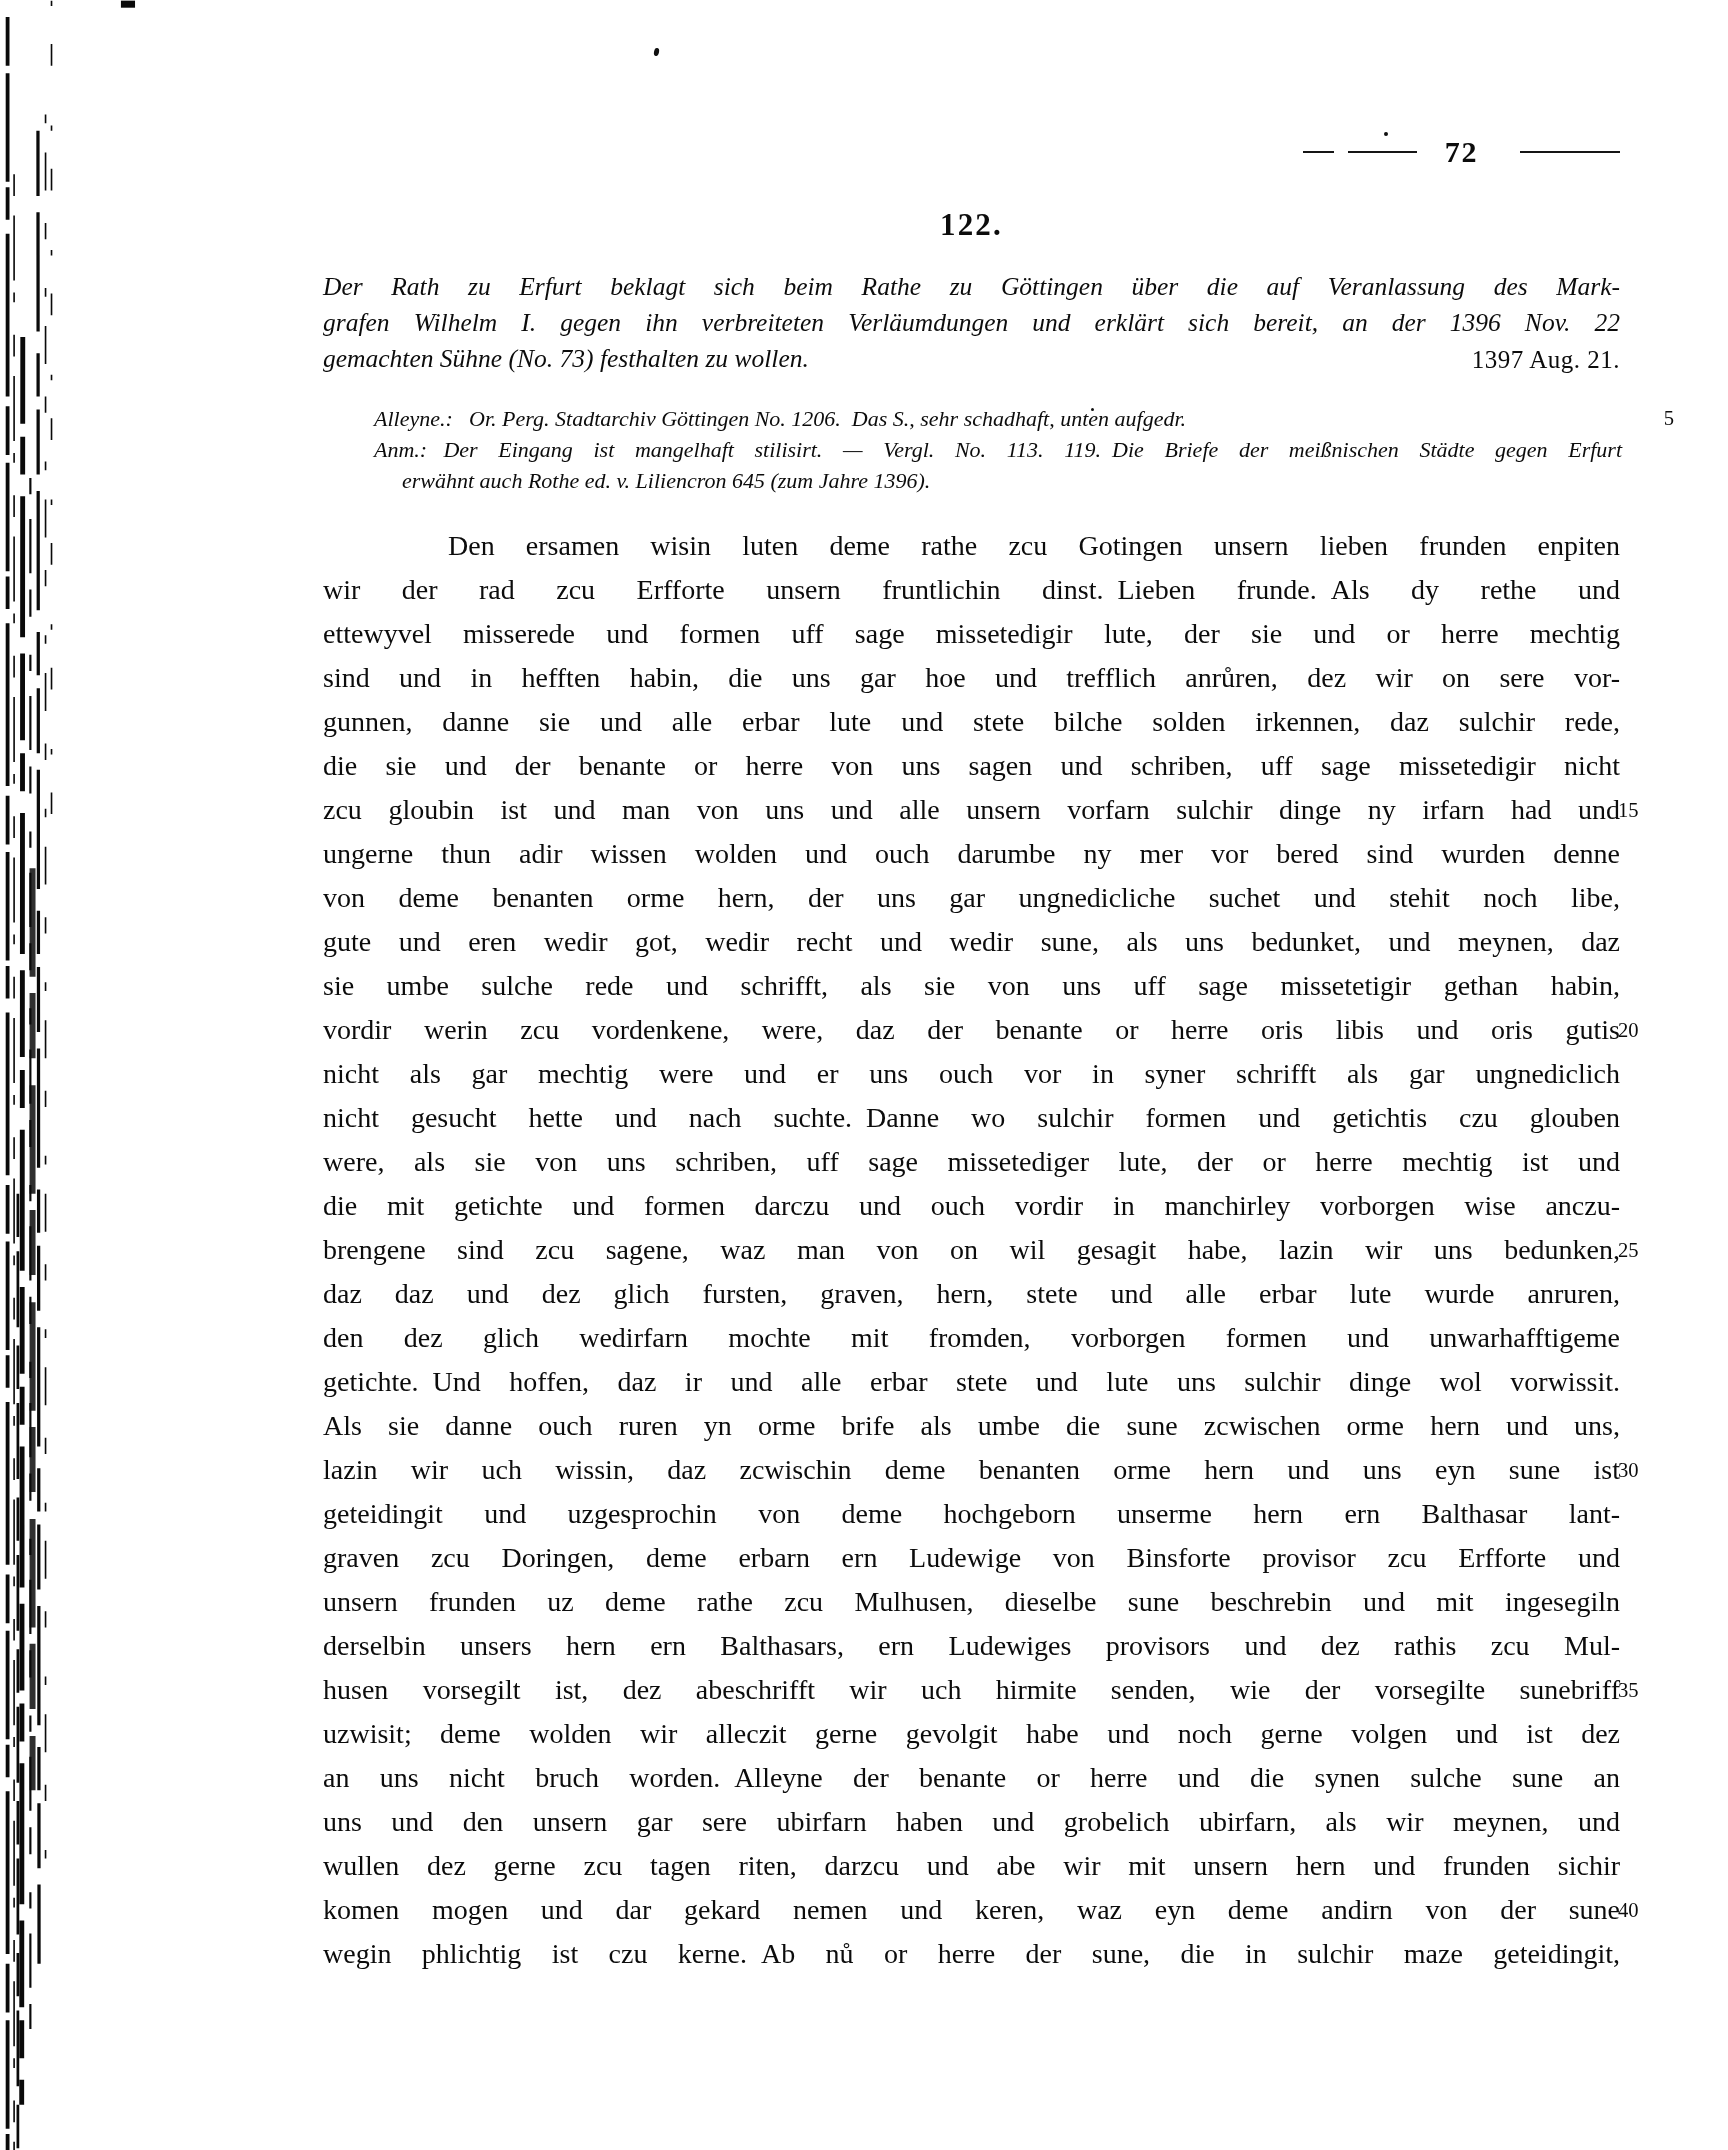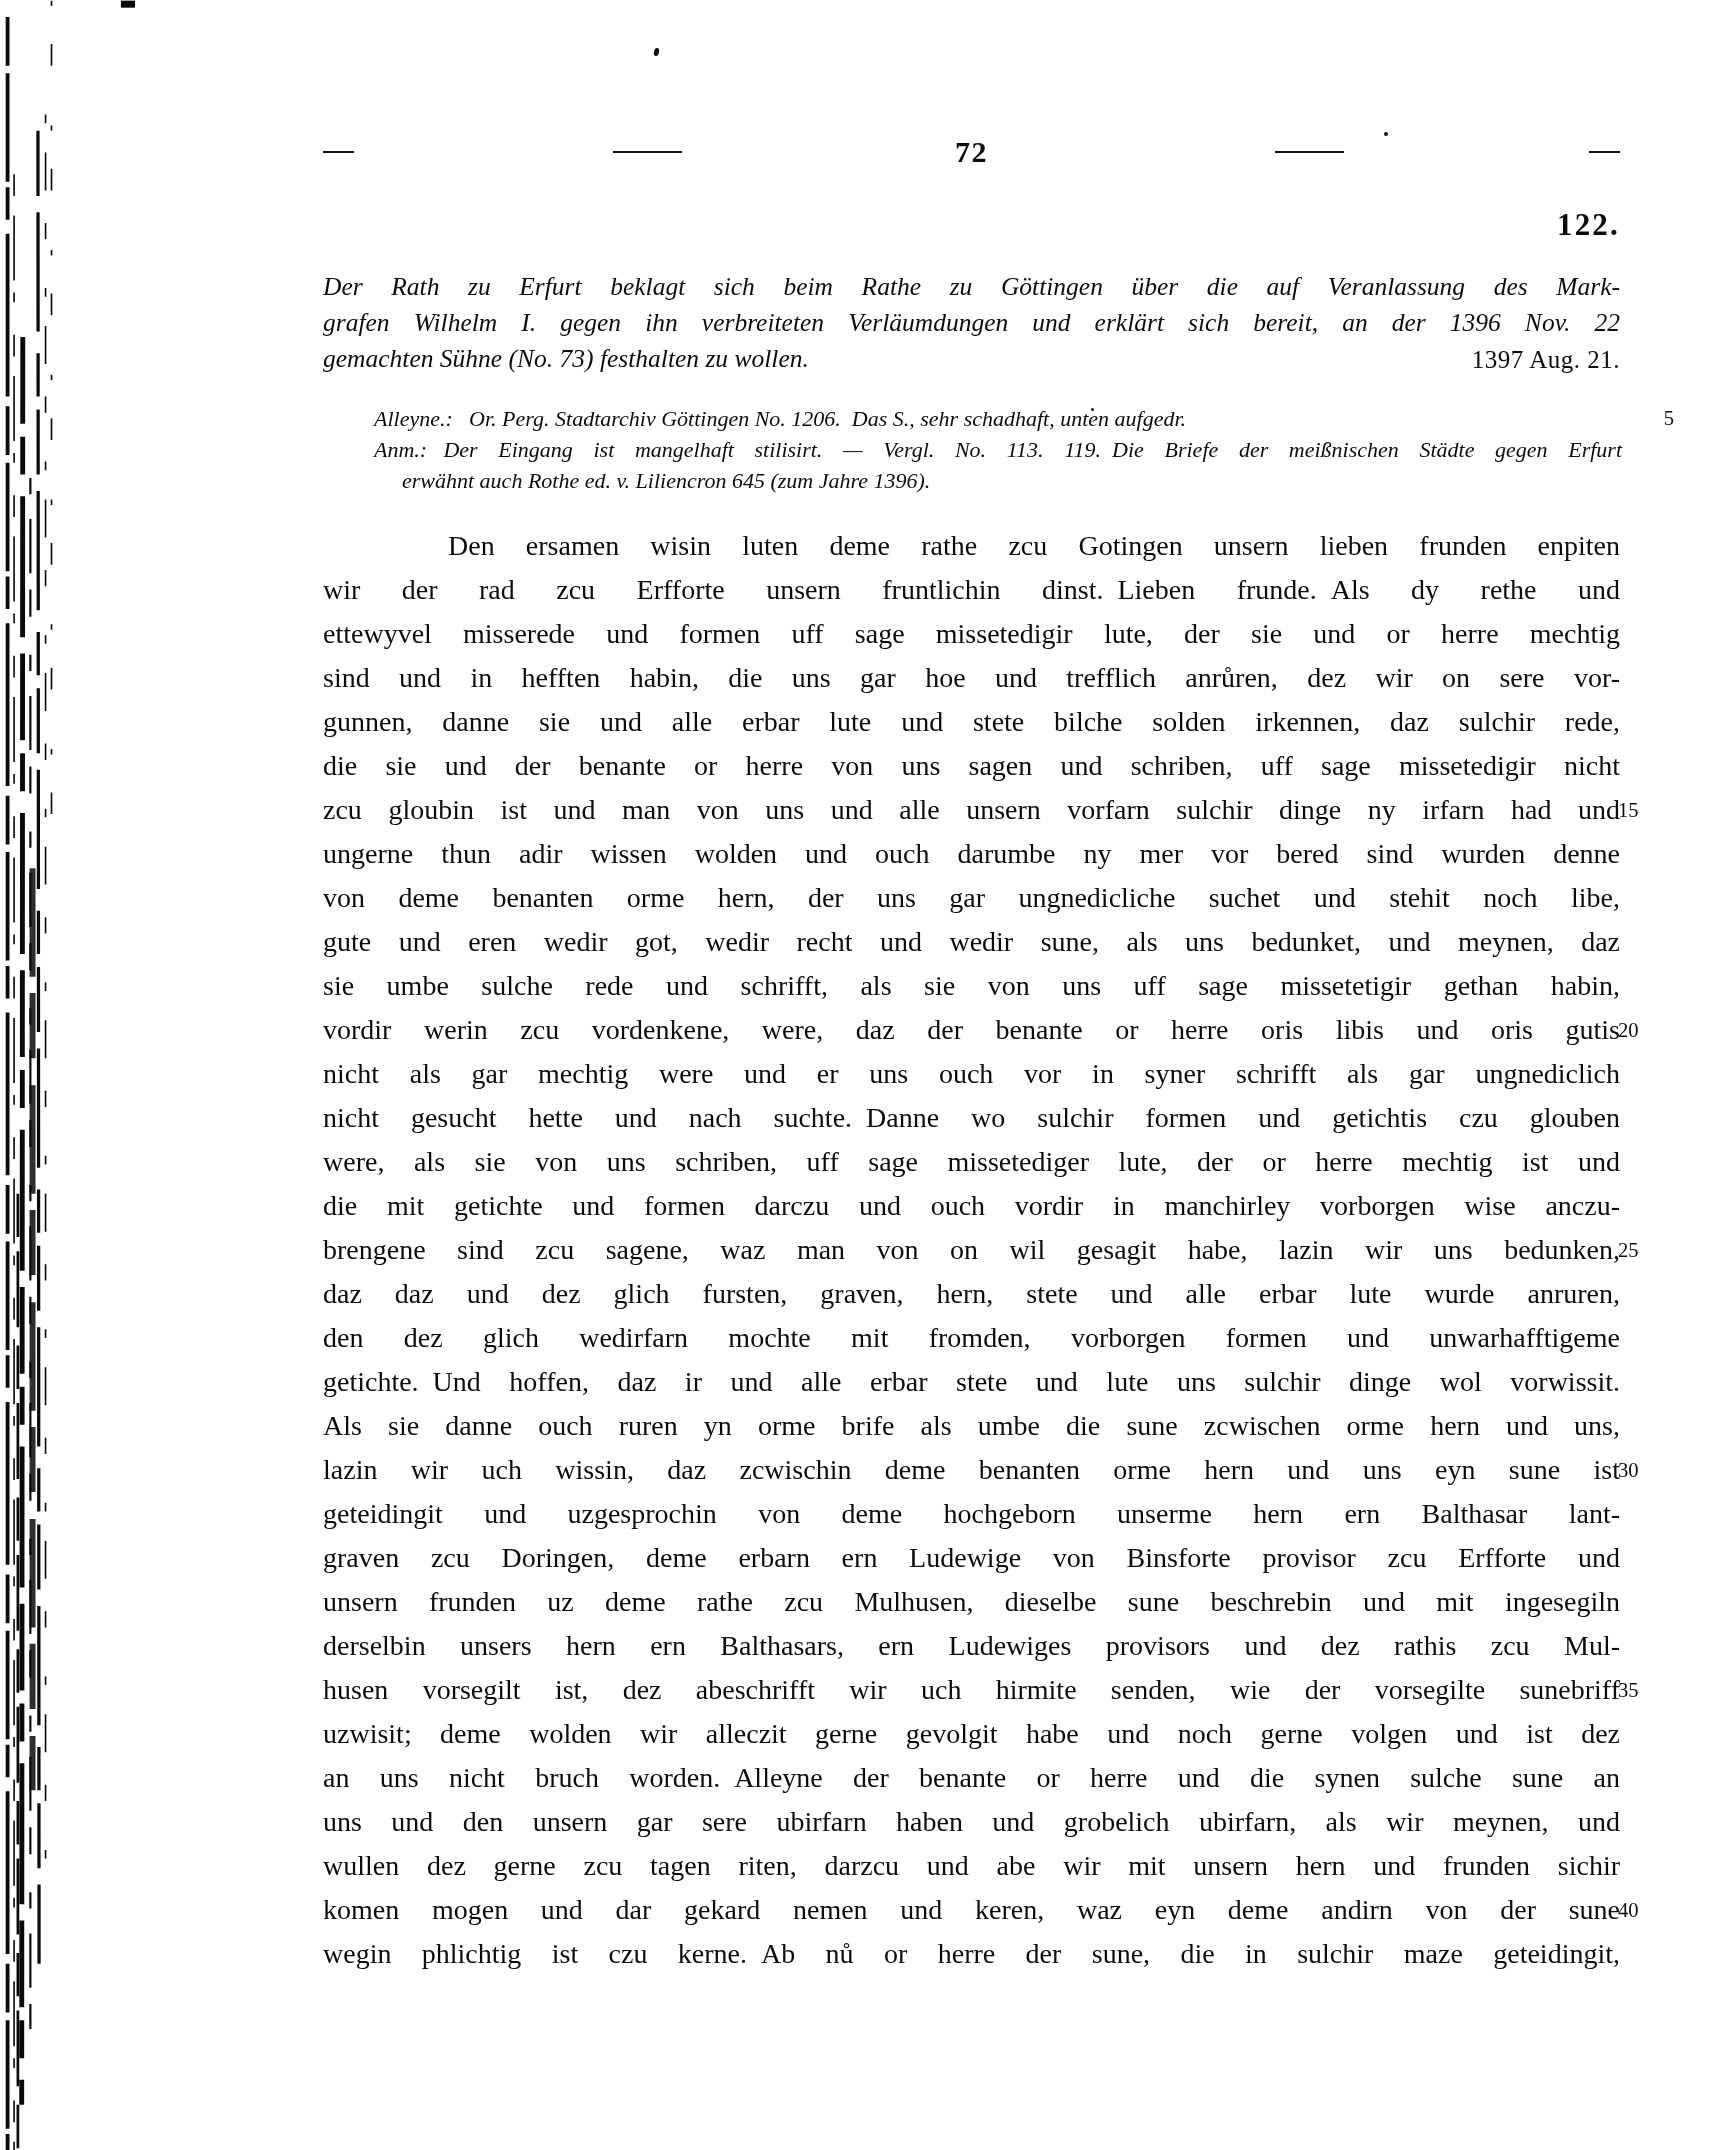--- a/index.html
+++ b/index.html
@@ -13,34 +13,34 @@
   .gutter { position:absolute; left:0; top:0; }
 
   .speck { position:absolute; background:#111; border-radius:50%; }
   .speck.s1 { left:654px; top:48px;  width:4.9px;  height:8.1px; transform:rotate(12deg); }
   .speck.s2 { left:1384px; top:132px; width:3.8px;  height:3.8px; }
   .speck.s3 { left:1091px; top:408px; width:3.3px;  height:3.3px; }
 
   
   .pagenum-row {
     position:absolute; top:135px; left:323px; width:1297px;
-    display:flex; justify-content:space-between; align-items:center;
+    display:flex; justify-content:flex-end; align-items:center;
     font-size:30px; font-weight:bold; letter-spacing:1.6px;
   }
   .dash { border-top:2.7px solid #151515; height:0; display:inline-block; }
   .dash.short { width:31px; }
   .dash.long  { width:69px; }
   .dash.gapL  { margin-right:14px; }
   .dash.gapR  { margin-left:14px; }
   .pagenum { margin:0 28px; }
 
   
   .entrynum {
     position:absolute; top:207px; left:323px; width:1297px;
-    text-align:right; font-size:31px; font-weight:bold; letter-spacing:2.2px;
+    text-align:center; font-size:31px; font-weight:bold; letter-spacing:2.2px;
   }
 
   
   .regest {
     position:absolute; top:269px; left:323px; width:1297px;
     font-style:italic; font-size:25.5px; line-height:36px;
   }
   .jline { text-align:justify; text-align-last:justify; -moz-text-align-last:justify; }
   .reg-last { position:relative; }
   .reg-date {

